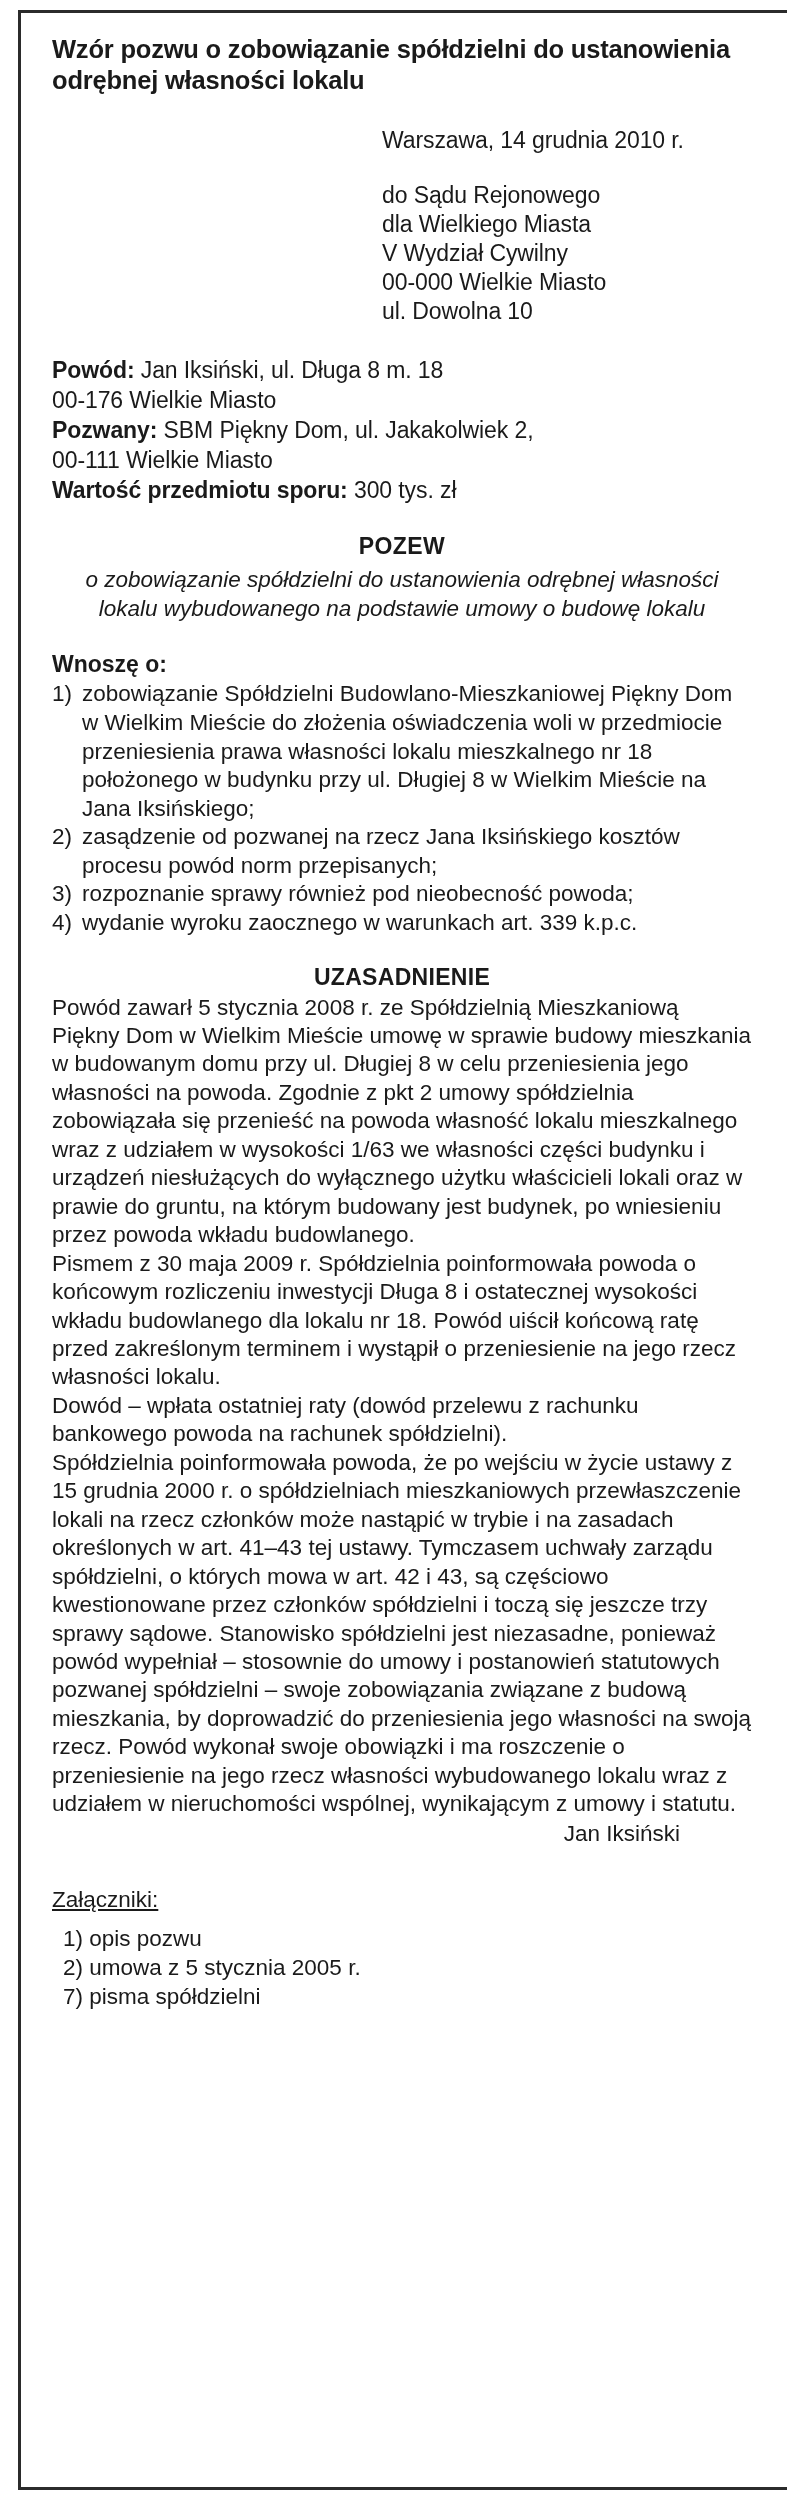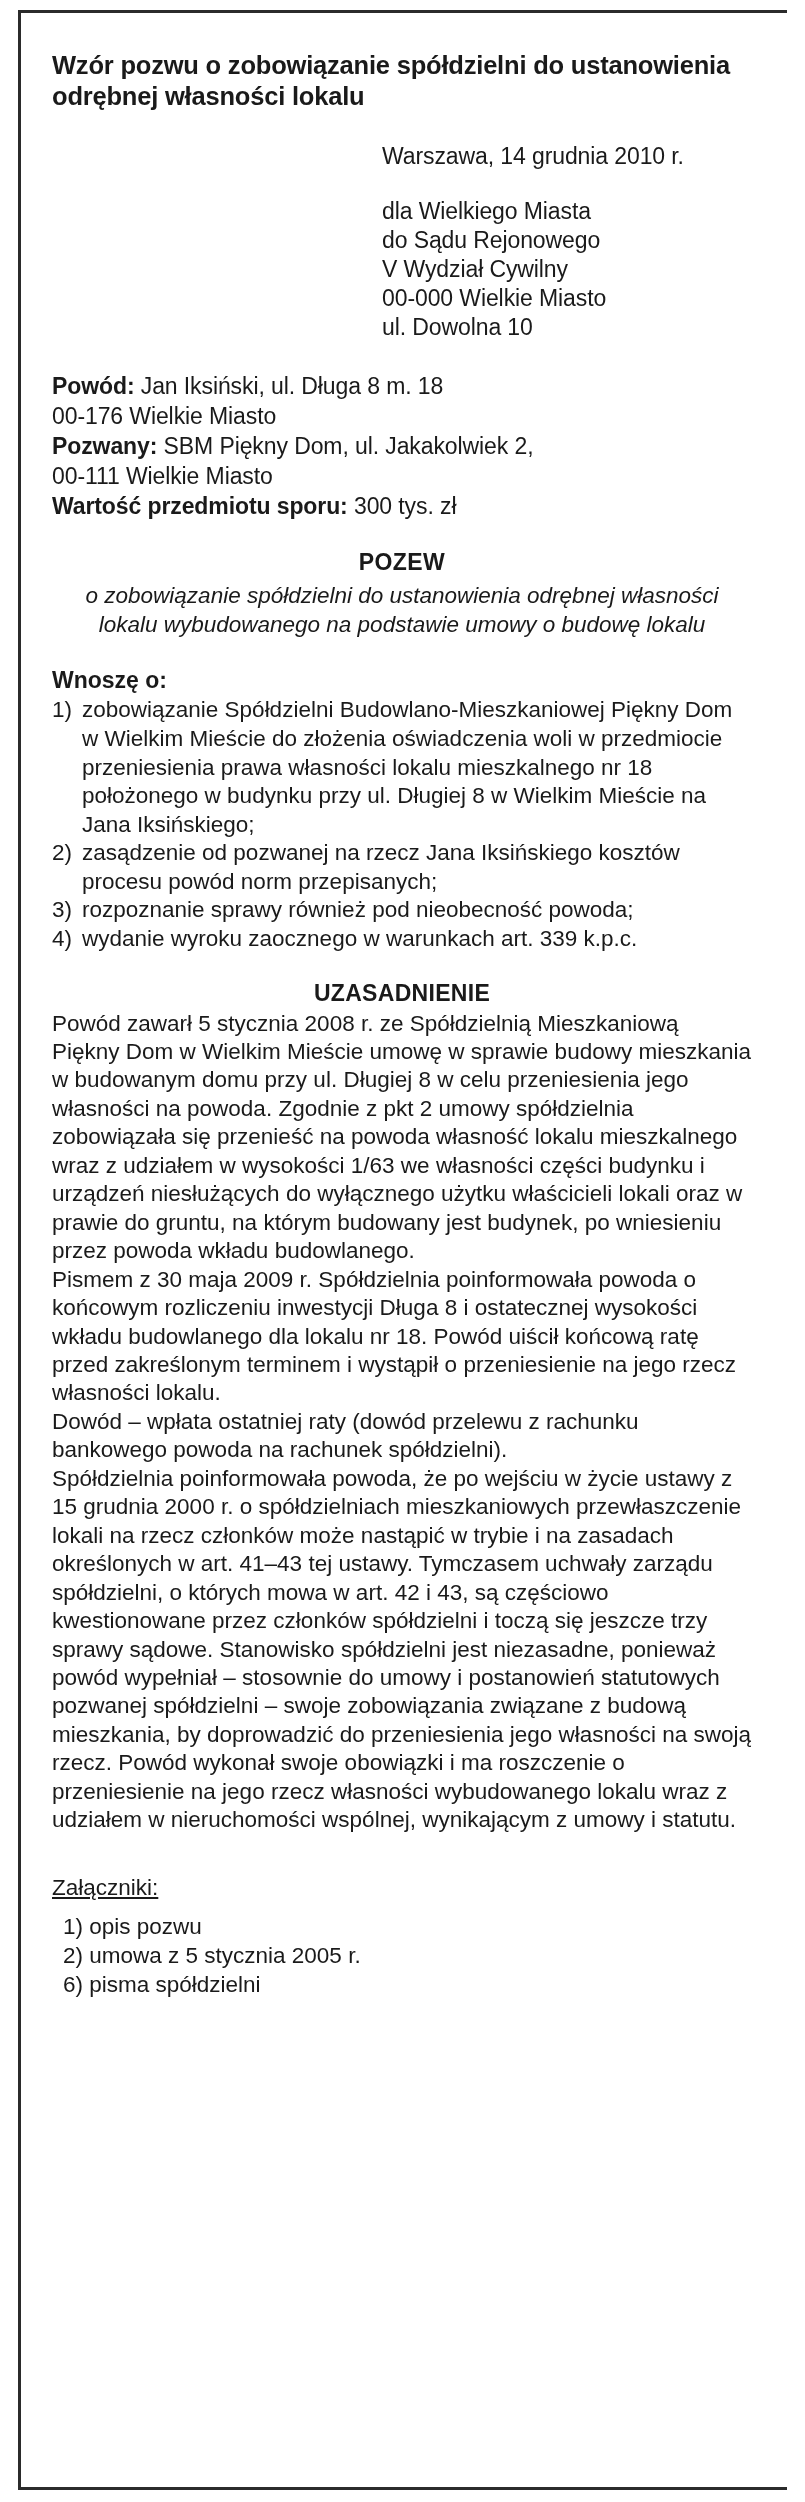--- a/index.html
+++ b/index.html
@@ -27,21 +27,21 @@
     height: 2480px;
     border-left: 3px solid #2b2b2b;
     border-top: 3px solid #2b2b2b;
     border-bottom: 3px solid #2b2b2b;
     border-right: 0;
     box-sizing: border-box;
   }
   .content {
     position: absolute;
     left: 52px;
-    top: 50px;
+    top: 34px;
     width: 700px;
   }
   .doc-title {
     font-size: 25.5px;
     font-weight: bold;
     line-height: 1.22;
     letter-spacing: -0.2px;
     margin: 0 0 30px 0;
     max-width: 690px;
   }
@@ -140,22 +140,22 @@
 
   <div class="content">
 
     <div class="doc-title">Wzór pozwu o zobowiązanie spółdzielni do ustanowienia odrębnej własności lokalu</div>
 
     <div class="blk place-date">
       <div>Warszawa, 14 grudnia 2010 r.</div>
     </div>
 
     <div class="blk court">
+      <div>do Sądu Rejonowego</div>
       <div>dla Wielkiego Miasta</div>
-      <div>do Sądu Rejonowego</div>
       <div>V Wydział Cywilny</div>
       <div>00-000 Wielkie Miasto</div>
       <div>ul. Dowolna 10</div>
     </div>
 
     <div class="blk parties">
       <div><b>Powód:</b><span> Jan Iksiński, ul. Długa 8 m. 18</span></div>
       <div>00-176 Wielkie Miasto</div>
       <div><b>Pozwany:</b><span> SBM Piękny Dom, ul. Jakakolwiek 2,</span></div>
       <div>00-111 Wielkie Miasto</div>
@@ -178,22 +178,23 @@
       <li><span class="num">4)</span><span>wydanie wyroku zaocznego w warunkach art. 339 k.p.c.</span></li>
     </ol>
 
     <div class="just-head">UZASADNIENIE</div>
 
     <p class="para">Powód zawarł 5 stycznia 2008 r. ze Spółdzielnią Mieszkaniową Piękny Dom w Wielkim Mieście umowę w sprawie budowy mieszkania w budowanym domu przy ul. Długiej 8 w celu przeniesienia jego własności na powoda. Zgodnie z pkt 2 umowy spółdzielnia zobowiązała się przenieść na powoda własność lokalu mieszkalnego wraz z udziałem w wysokości 1/63 we własności części budynku i urządzeń niesłużących do wyłącznego użytku właścicieli lokali oraz w prawie do gruntu, na którym budowany jest budynek, po wniesieniu przez powoda wkładu budowlanego.</p>
     <p class="para">Pismem z 30 maja 2009 r. Spółdzielnia poinformowała powoda o końcowym rozliczeniu inwestycji Długa 8 i ostatecznej wysokości wkładu budowlanego dla lokalu nr 18. Powód uiścił końcową ratę przed zakreślonym terminem i wystąpił o przeniesienie na jego rzecz własności lokalu.</p>
     <p class="para">Dowód – wpłata ostatniej raty (dowód przelewu z rachunku bankowego powoda na rachunek spółdzielni).</p>
     <p class="para">Spółdzielnia poinformowała powoda, że po wejściu w życie ustawy z 15 grudnia 2000 r. o spółdzielniach mieszkaniowych przewłaszczenie lokali na rzecz członków może nastąpić w trybie i na zasadach określonych w art. 41–43 tej ustawy. Tymczasem uchwały zarządu spółdzielni, o których mowa w art. 42 i 43, są częściowo kwestionowane przez członków spółdzielni i toczą się jeszcze trzy sprawy sądowe. Stanowisko spółdzielni jest niezasadne, ponieważ powód wypełniał – stosownie do umowy i postanowień statutowych pozwanej spółdzielni – swoje zobowiązania związane z budową mieszkania, by doprowadzić do przeniesienia jego własności na swoją rzecz. Powód wykonał swoje obowiązki i ma roszczenie o przeniesienie na jego rzecz własności wybudowanego lokalu wraz z udziałem w nieruchomości wspólnej, wynikającym z umowy i statutu.</p>
 
+    <div class="sign">Jan Iksiński</div>
 
     <div class="att-label">Załączniki:</div>
     <ol class="att">
       <li>1) opis pozwu</li>
       <li>2) umowa z 5 stycznia 2005 r.</li>
-      <li>6) pisma spółdzielni</li>
+      <li>7) pisma spółdzielni</li>
     </ol>
 
   </div>
 </div>
 
 </body></html>

